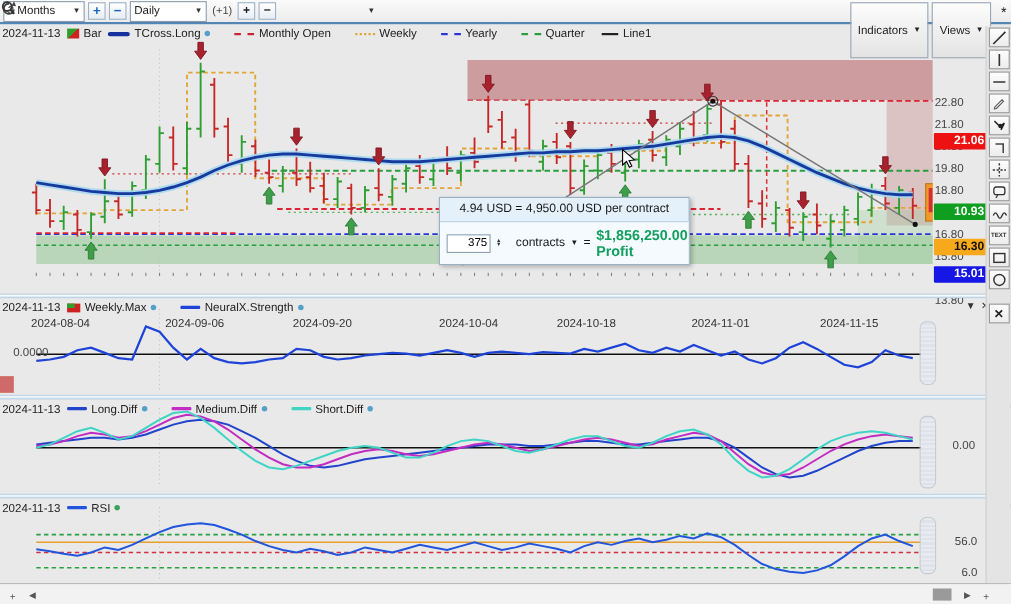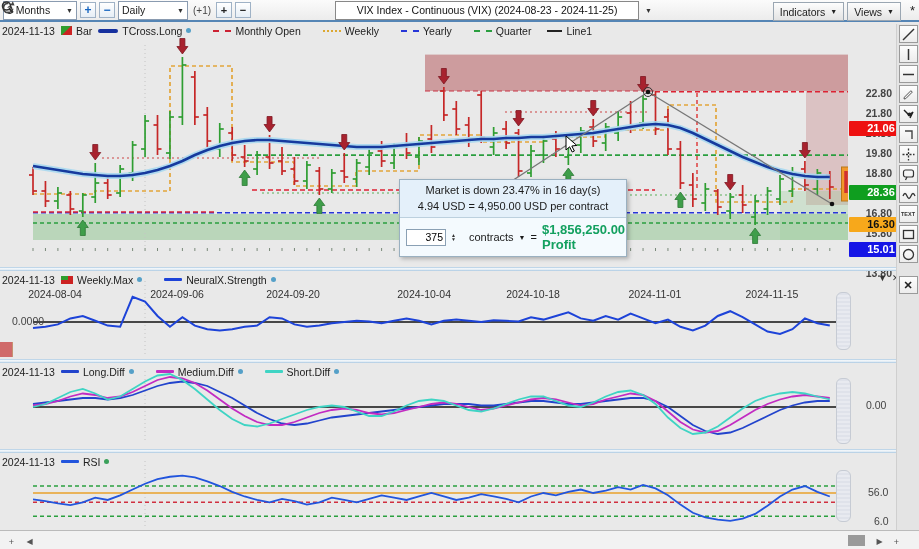--- a/index.html
+++ b/index.html
@@ -7,42 +7,42 @@
   
   .toolbar{position:absolute;top:0;left:0;width:919px;height:22px;background:linear-gradient(#fbfbfb,#ececec);border-bottom:2px solid #5585b5;display:flex;align-items:center;gap:3px;padding-left:3px;box-sizing:border-box;}
   .select{height:17px;background:#fff;border:1px solid #8a9bb0;display:flex;align-items:center;font-size:10.5px;color:#222;padding:0 3px;gap:4px;}
   .select .caret{font-size:7px;color:#333;}
   .tbbtn{width:16px;height:16px;border:1px solid #9fb2c6;background:linear-gradient(#fff,#e6eef6);display:flex;align-items:center;justify-content:center;font-size:12px;font-weight:bold;color:#1565c0;box-sizing:border-box;}
   .tbbtn.dark{color:#222;font-size:11px;}
   .plusone{font-size:10px;color:#444;margin:0 2px;}
   .titlebox{height:17px;background:#fff;border:1px solid #888;display:flex;align-items:center;justify-content:center;font-size:10.5px;color:#111;width:302px;margin-left:4px;}
   .iconbtn{display:flex;align-items:center;justify-content:center;height:18px;}
   .rightbtns{position:absolute;right:18px;top:2px;display:flex;gap:3px;}
-  .ddbtn{height:17px;border:1px solid #9aa6b2;background:linear-gradient(#fdfdfd,#e3e3e3);font-size:10.5px;color:#222;display:flex;align-items:center;padding:0 6px;gap:5px;}
+  .ddbtn{height:17px;border:1px solid #9aa6b2;background:linear-gradient(#fdfdfd,#e3e3e3);font-size:10.5px;color:#222;display:flex;align-items:center;padding:16px 6px;gap:5px;}
   .ddbtn .caret{font-size:7px;}
   .star{position:absolute;right:4px;top:3px;font-size:13px;color:#222;}
   
   .legendbar{position:absolute;top:24px;left:0;width:896px;height:13px;display:flex;align-items:center;gap:6px;font-size:10.5px;color:#222;padding-left:2px;}
   .litem{display:flex;align-items:center;gap:4px;white-space:nowrap;}
   .ldot{width:5px;height:5px;border-radius:50%;background:#55a0c8;display:inline-block;}
   .ldot.green{background:#3aa05a;}
   .sw-bar{width:11px;height:9px;background:linear-gradient(135deg,#2f9e2f 49%,#cc2222 51%);}
   .sw-thick{width:20px;height:4px;background:#16309e;border-radius:2px;}
   .sw-dash{width:18px;height:0;border-top:2px dashed #cc2233;}
   .sw-dot{width:18px;height:0;border-top:2px dotted #dca832;}
   .sw-dash.blue{border-color:#2636d8;}
   .sw-dash.green{border-color:#2a9e3f;}
   .sw-line{width:15px;height:2px;background:#222;}
   .sw-nx{width:12px;height:8px;position:relative;background:#cc2222;}
   .sw-nx:after{content:"";position:absolute;left:0;top:0;width:7px;height:4px;background:#2f9e2f;}
   .sw-l{width:18px;height:2.5px;border-radius:1px;}
   
   .chartmain{position:absolute;top:37px;left:0;width:919px;height:230px;}
   svg{position:absolute;left:0;top:0;}
-  .ptick{position:absolute;right:4px;font-size:10.5px;color:#444;data:a;font-weight:bold;}
+  .ptick{position:absolute;right:20px;font-size:10.5px;color:#444;data:a;}
   .axis{position:absolute;left:848px;top:37px;width:48px;height:230px;}
   .badge{position:absolute;left:1px;width:64px;height:15px;font-size:11px;font-weight:bold;text-align:center;line-height:15px;border-radius:1px;}
   .xlabels{position:absolute;top:251px;left:0;width:848px;height:14px;}
   .xlabel{position:absolute;top:0;width:90px;margin-left:-45px;text-align:center;font-size:10.5px;color:#333;}
   .sep{position:absolute;left:0;width:919px;height:4px;background:linear-gradient(180deg,#a6c6e0 0%,#ffffff 45%,#a6c6e0 100%);}
   .panel-legend{position:absolute;left:2px;display:flex;align-items:center;gap:6px;font-size:10.5px;color:#222;height:13px;}
   .pctrl{position:absolute;display:flex;gap:5px;font-size:9px;color:#333;align-items:center;}
   .slider{position:absolute;width:13px;border:1px solid #c6cbd4;background:repeating-linear-gradient(0deg,#e8eaf0 0 2px,#dfe2ea 2px 4px);border-radius:6px;}
   .sidelabel{position:absolute;font-size:10.5px;color:#444;}
   
@@ -80,21 +80,20 @@
       </div>
     <span class="plusone">(+1)</span>
     <div class="tbbtn dark">+</div>
     <div class="tbbtn dark">−</div>
     <div class="iconbtn" style="margin-left:74px">
       <svg width="16" height="16">
           <path d="M12.6 8.6 A4.6 4.6 0 1 1 8.4 3.4" stroke="#444" stroke-width="1.8" fill="none"></path>
           <polygon points="12.8,1.2 14.6,5.6 10.4,5.2" fill="#444"></polygon>
         </svg>
     </div>
-    <div class="titlebox">VIX Index - Continuous (VIX) (2024-08-23 - 2024-11-25)</div>
     <div class="iconbtn">
       <svg width="15" height="15">
           <circle cx="6.5" cy="6" r="4" stroke="#333" stroke-width="1.6" fill="none"></circle>
           <line x1="9.5" y1="9" x2="13" y2="12.5" stroke="#333" stroke-width="1.8"></line>
         </svg>
     </div>
     <span class="caret" style="font-size:7px;color:#333">▼</span>
     <div class="rightbtns">
       <div class="ddbtn">
           <span>Indicators</span>
@@ -452,36 +451,35 @@
     <div class="axis" id="axis-main">
         <div class="ptick" style="top: 13px;">22.80</div>
         <div class="ptick" style="top: 33px;">21.80</div>
         <div class="ptick" style="top: 53px;">20.80</div>
         <div class="ptick" style="top: 73px;">19.80</div>
         <div class="ptick" style="top: 93px;">18.80</div>
         <div class="ptick" style="top: 133px;">16.80</div>
         <div class="ptick" style="top: 153px;">15.80</div>
         <div class="ptick" style="top: 193px;">13.80</div>
         <div class="badge" style="top: 47.3px; background: rgb(238, 17, 17); color: rgb(255, 255, 255);">21.06</div>
-        <div class="badge" style="top: 110.7px; background: rgb(15, 158, 31); color: rgb(255, 255, 255);">28.36</div>
+        <div class="badge" style="top: 110.7px; background: rgb(15, 158, 31); color: rgb(255, 255, 255);">10.93</div>
         <div class="badge" style="top: 142.5px; background: rgb(247, 168, 27); color: rgb(17, 17, 17);">16.30</div>
         <div class="badge" style="top: 168.3px; background: rgb(22, 22, 230); color: rgb(255, 255, 255);">15.01</div>
       </div>
     <div class="xlabels" id="xlabels">
         <div class="xlabel" style="left: 55px;">2024-08-04</div>
         <div class="xlabel" style="left: 177px;">2024-09-06</div>
         <div class="xlabel" style="left: 293px;">2024-09-20</div>
-        <div class="xlabel" style="left: 406px; text-align: right;">2024-10-04</div>
+        <div class="xlabel" style="left: 426px;">2024-10-04</div>
         <div class="xlabel" style="left: 533px;">2024-10-18</div>
         <div class="xlabel" style="left: 655px; text-align: center;">2024-11-01</div>
         <div class="xlabel" style="left: 772px;">2024-11-15</div>
       </div>
 
     <div class="tip" style="top:142px">
-      <div class="l">Market is down 23.47% in 16 day(s)</div>
       <div class="l">4.94 USD = 4,950.00 USD per contract</div>
       <div class="tiprow">
         <input class="qtybox" value="375" style="">
         <span class="spin">
             <span>▲</span>
             <span>▼</span>
           </span>
         <span style="margin-left:8px">contracts</span>
         <span style="font-size:7px">▼</span>
         <span>=</span>

